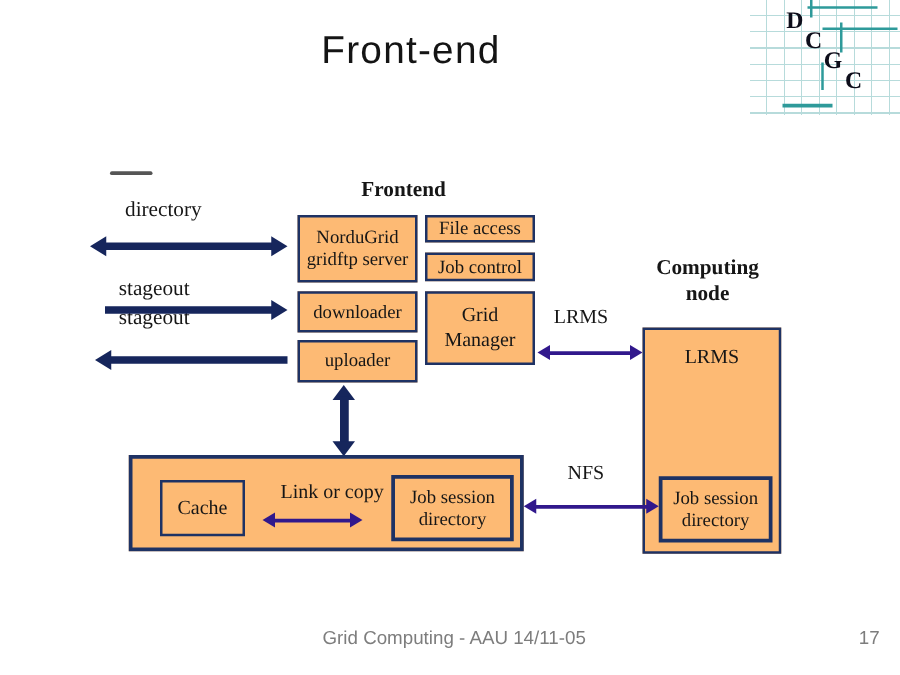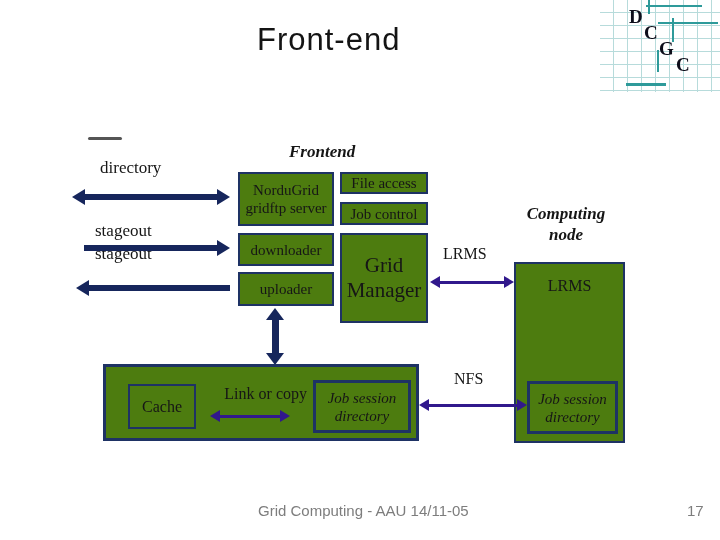--- a/index.html
+++ b/index.html
@@ -25,27 +25,27 @@
       repeating-linear-gradient(to right, transparent 0 13px, #b7dbdb 13px 14px),
       repeating-linear-gradient(to bottom, transparent 0 12px, #b7dbdb 12px 13px);
   }
   .logo .accent{position:absolute;background:#2e9a9a;}
   .logo .letter{
     position:absolute;font-family:"Liberation Serif","DejaVu Serif",serif;
     font-weight:bold;font-size:19px;color:#0d0d1a;
   }
   
   .box{
-    position:absolute;box-sizing:border-box;border:2px solid #1e3264;background:#4d7c0f;
+    position:absolute;box-sizing:border-box;border:2px solid #1e3264;background:#fdba74;
     display:flex;flex-direction:column;align-items:center;justify-content:center;
     font-size:15px;color:#161616;text-align:center;line-height:1.2;white-space:nowrap;
   }
-  .box.thick{border-width:3px;font-style:italic;}
+  .box.thick{border-width:3px;}
   .lbl{position:absolute;font-size:17px;color:#161616;white-space:nowrap;}
-  .lbl.bold{font-weight:bold;font-style:italic;}
+  .lbl.bold{font-weight:bold;}
   
   .arr{position:absolute;}
   .shaft{position:absolute;background:#16265c;}
   .tri{position:absolute;width:0;height:0;}
   
   .navy .shaft{top:5px;height:6px;}
   .navy .tri.left {left:0;top:0;border-top:8px solid transparent;border-bottom:8px solid transparent;border-right:13px solid #16265c;}
   .navy .tri.right{right:0;top:0;border-top:8px solid transparent;border-bottom:8px solid transparent;border-left:13px solid #16265c;}
   
   .vnavy .shaft{left:6px;width:7px;top:9px;bottom:9px;}
@@ -104,21 +104,21 @@
   </div>
 
   <div class="box" style="left:238px;top:172px;width:96px;height:54px">
     <span>NorduGrid</span>
     <span>gridftp server</span>
   </div>
   <div class="box" style="left:340px;top:172px;width:88px;height:22px">File access</div>
   <div class="box" style="left:340px;top:202px;width:88px;height:23px">Job control</div>
   <div class="box" style="left:238px;top:233px;width:96px;height:33px">downloader</div>
   <div class="box" style="left:238px;top:272px;width:96px;height:34px">uploader</div>
-  <div class="box" style="left:340px;top:233px;width:88px;height:90px;font-size:21px">
+  <div class="box" style="left:340px;top:233px;width:88px;height:59px;font-size:16px">
     <span>Grid</span>
     <span>Manager</span>
   </div>
 
   <div class="lbl" style="left:443px;top:245px;font-size:16px">LRMS</div>
   <div class="arr purple" style="left:430px;top:276px;width:84px;height:13px">
     <div class="tri left"></div>
     <div class="shaft" style="left:8px;right:8px"></div>
     <div class="tri right"></div>
   </div>

